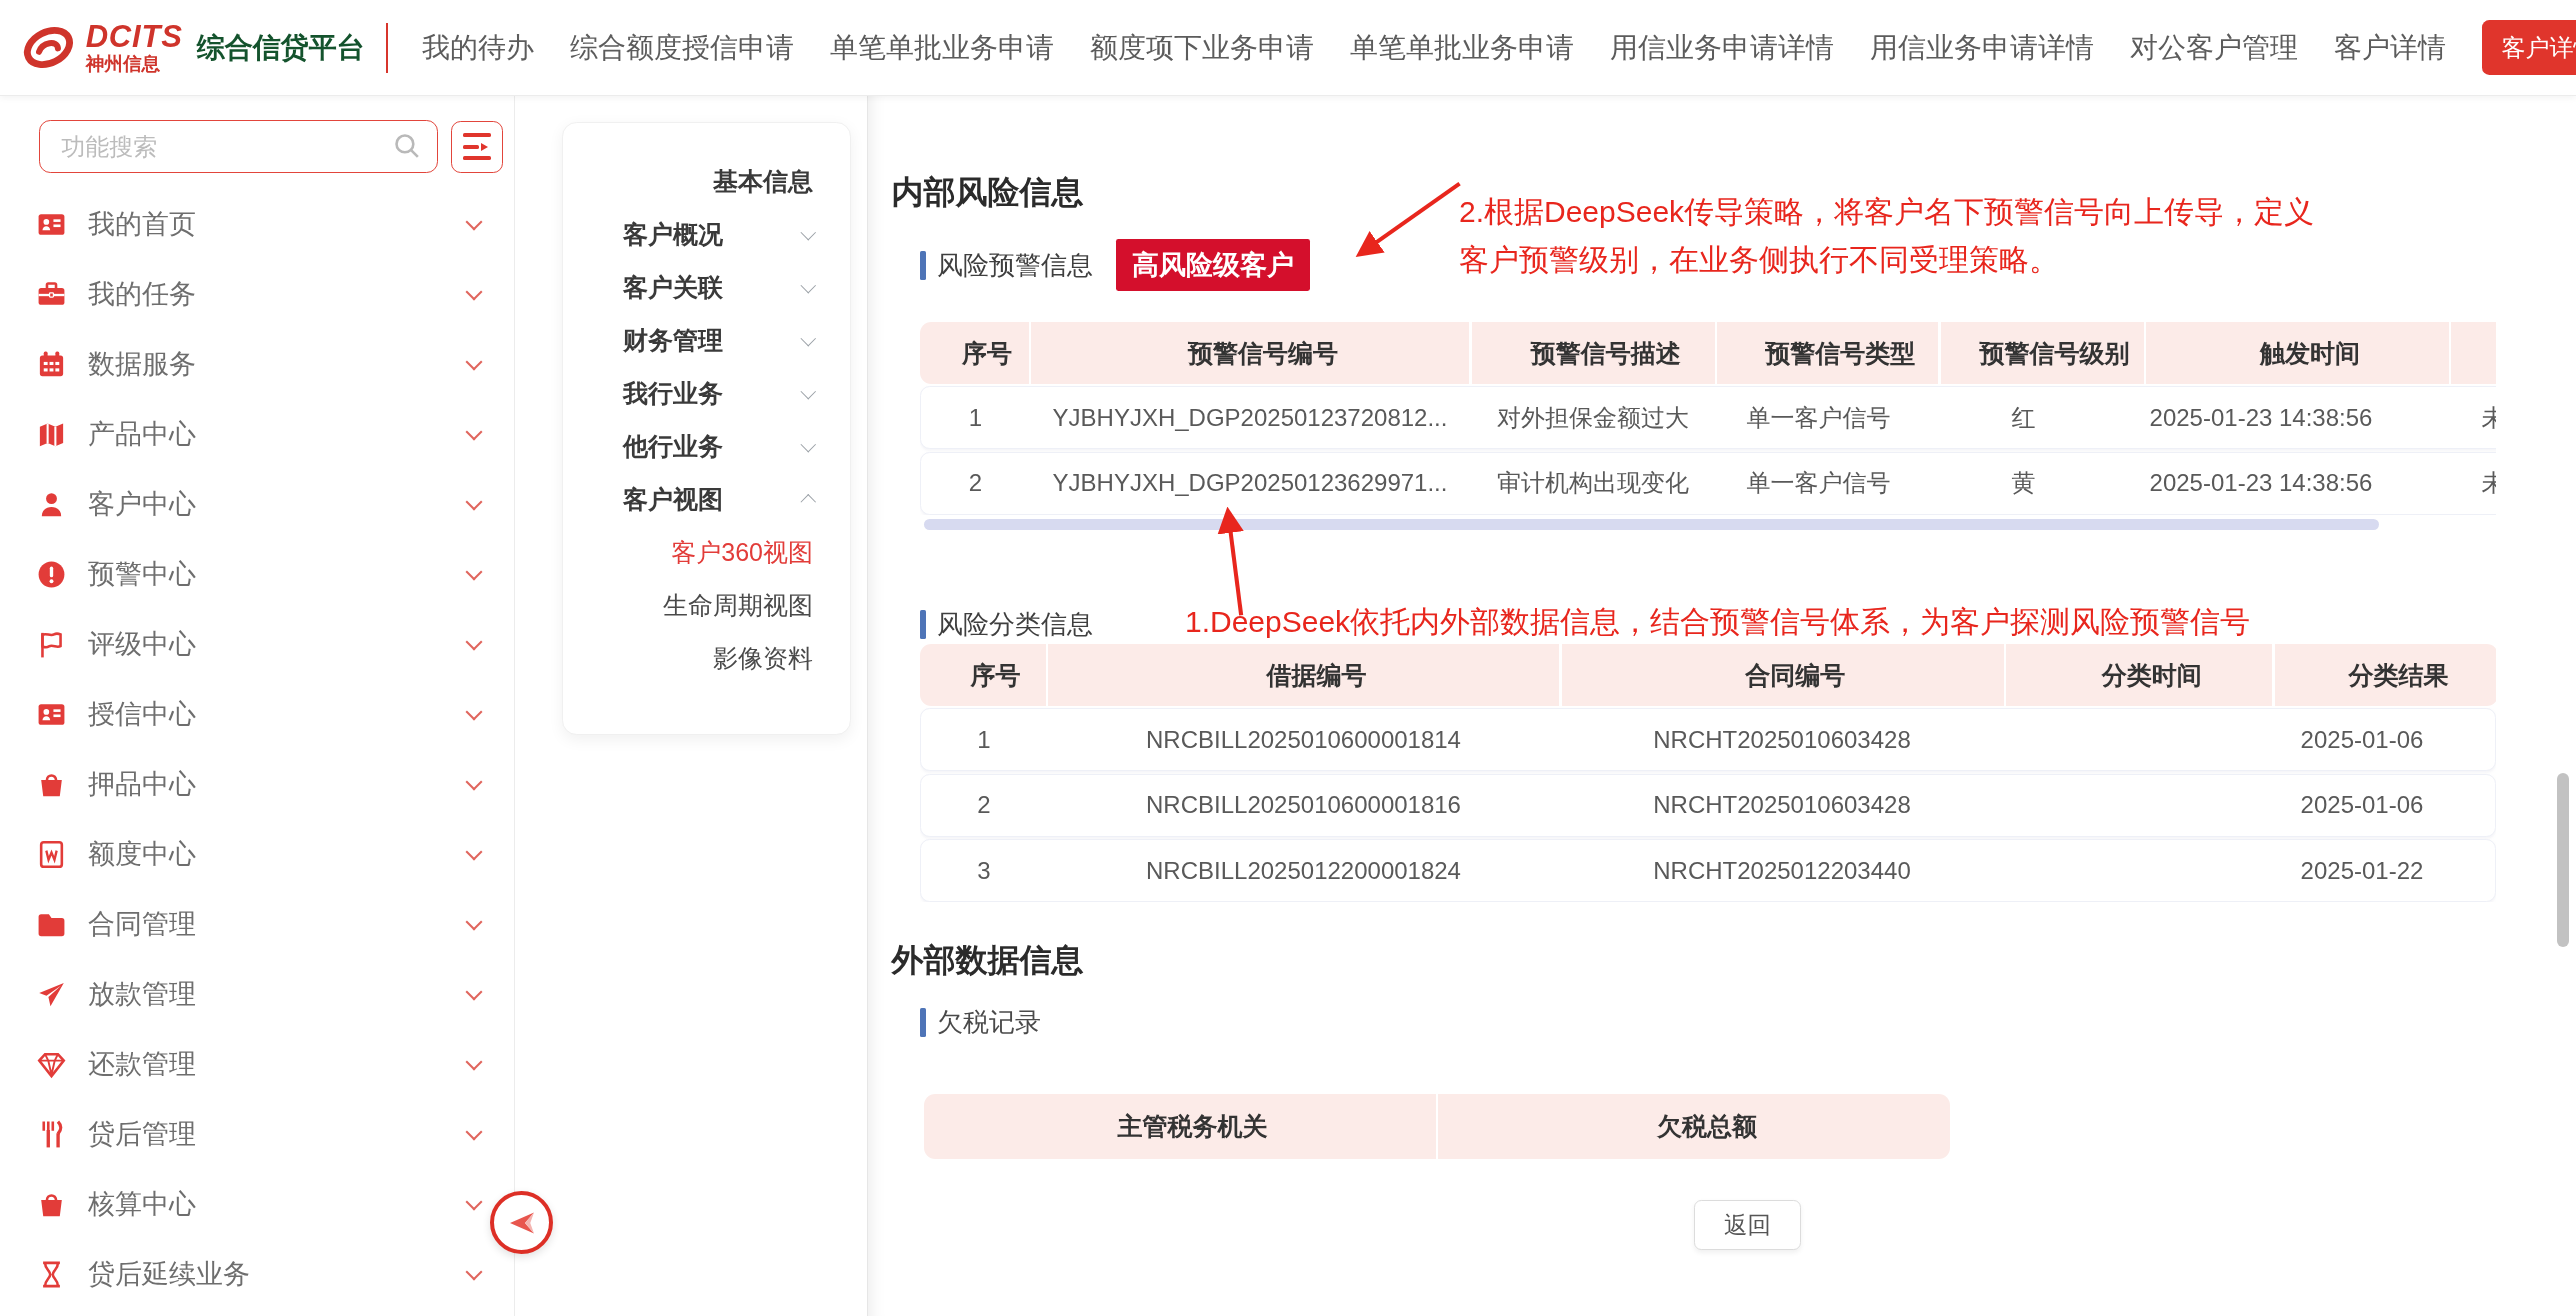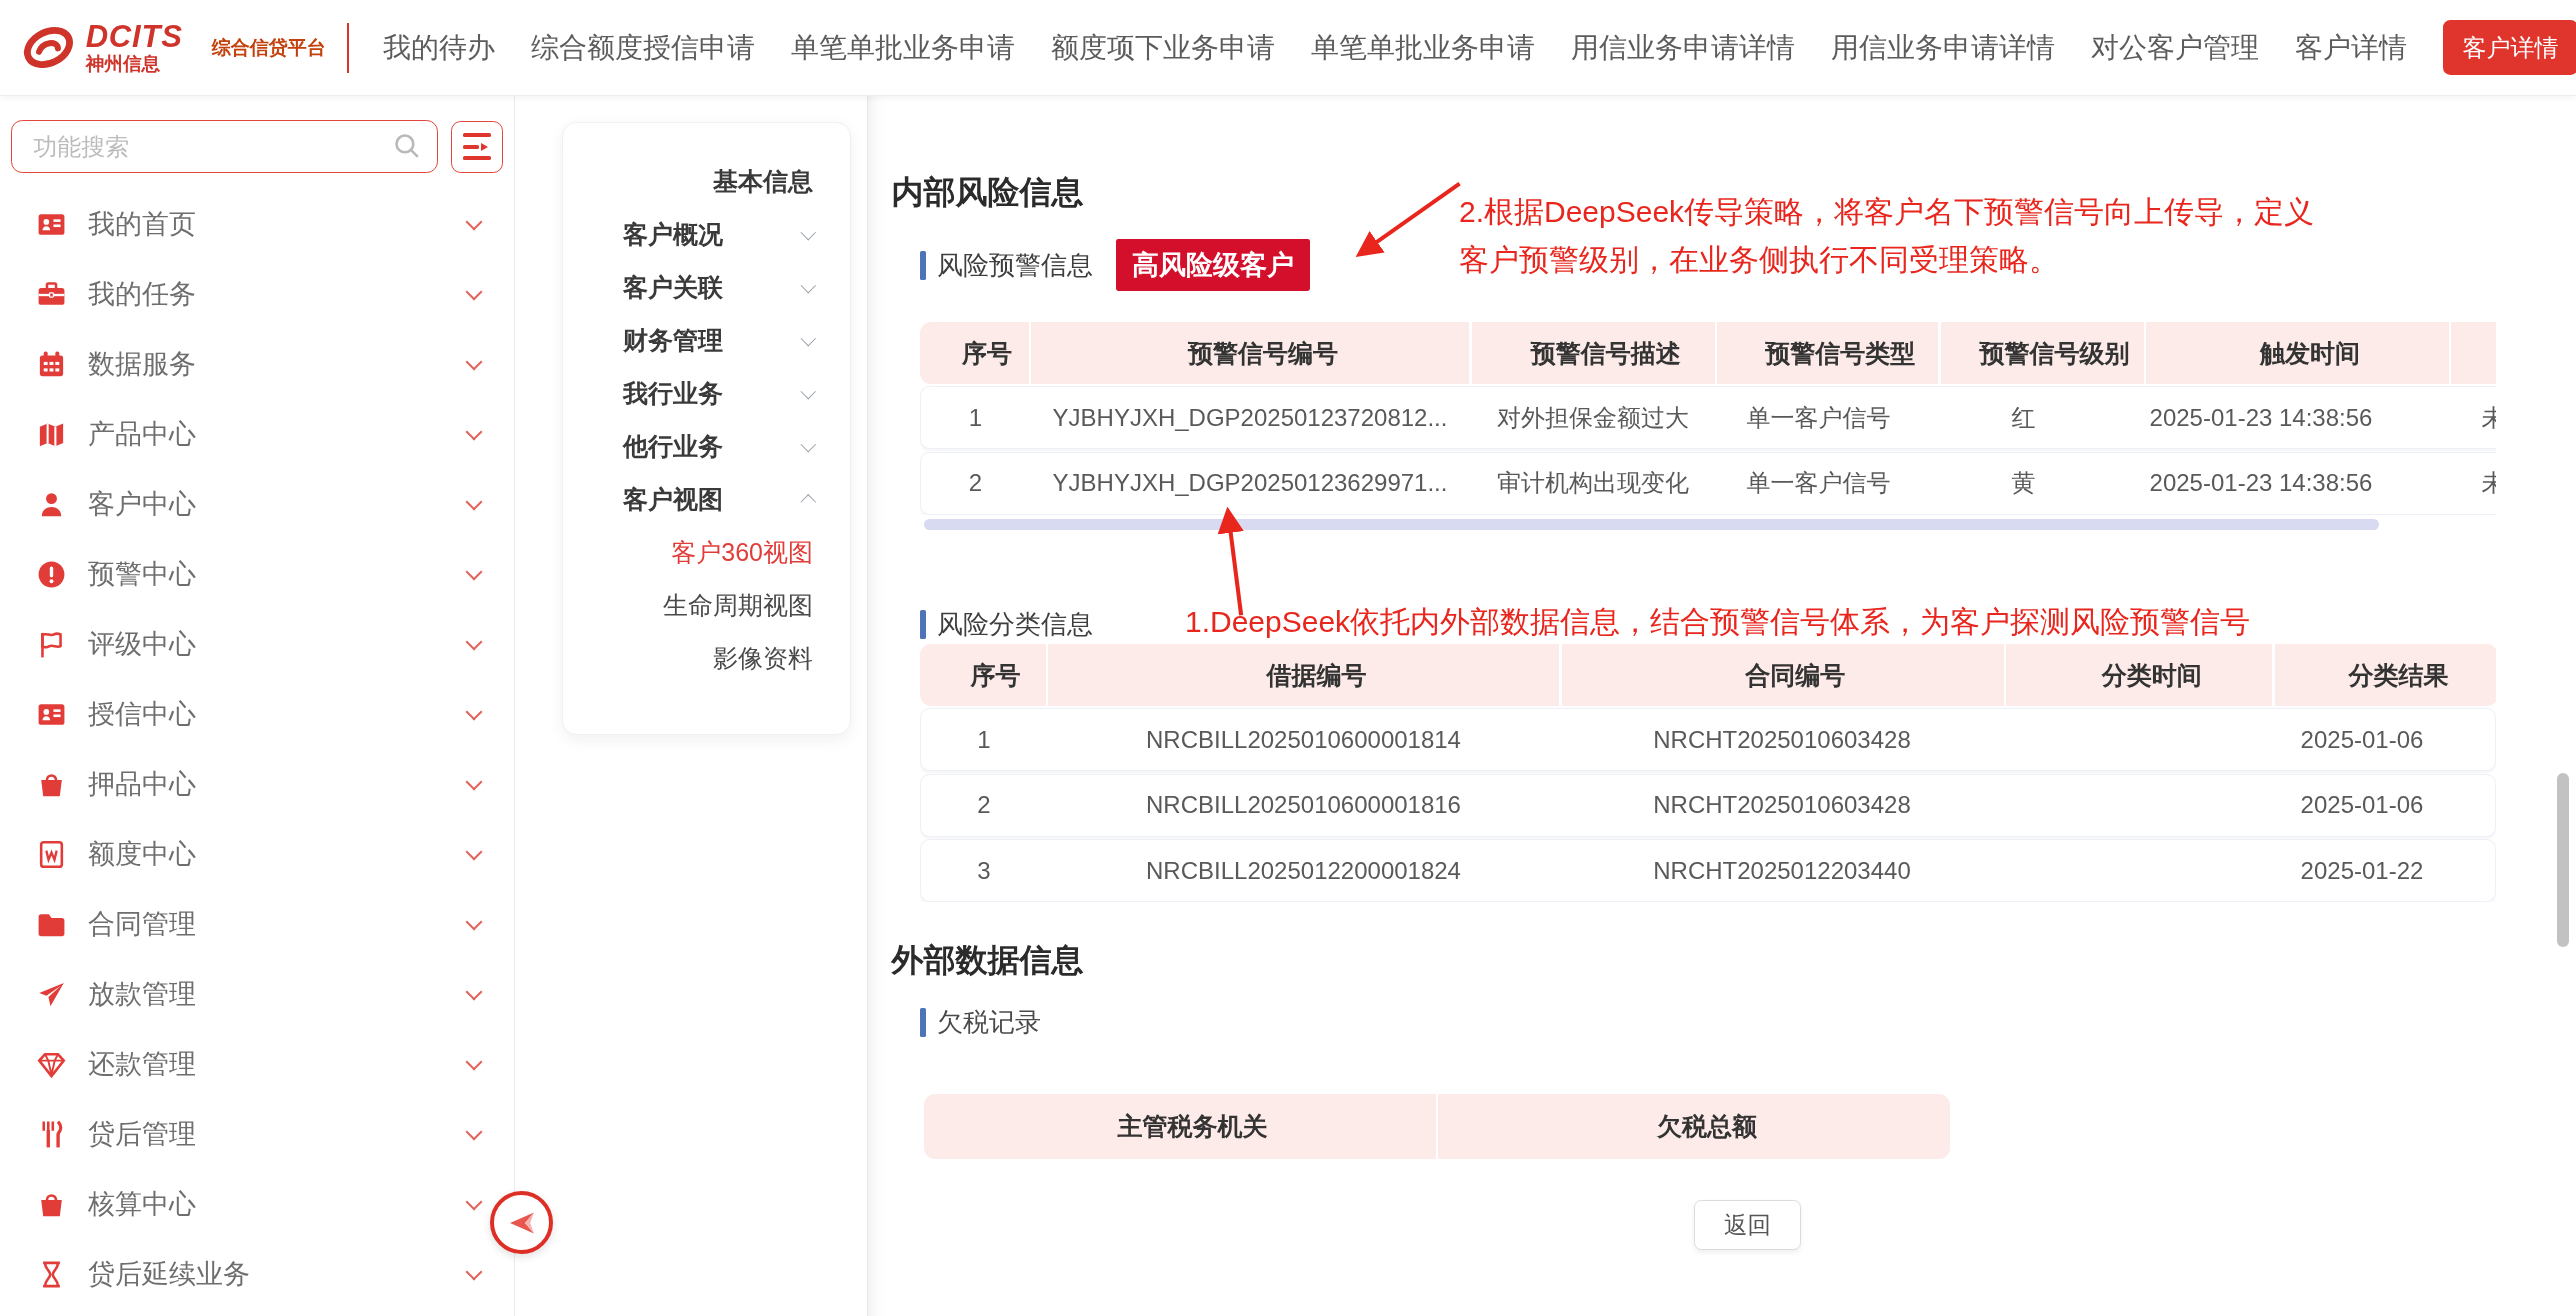--- a/index.html
+++ b/index.html
@@ -8,41 +8,41 @@
 
   
   .header { position:absolute; top:0; left:0; right:0; height:96px; background:#fff;
             border-bottom:0.8px solid #ececec; box-shadow:0 2.4px 6.5px rgba(0,0,0,.05);
             display:flex; align-items:center; z-index:8; padding-left:21px; }
   .logo-wrap { display:flex; align-items:center; flex:0 0 auto; }
   .logo-swirl { width:55px; height:49px; }
   .logo-stack { margin-left:9.7px; line-height:1; }
   .logo-brand { color:#cf342b; font-weight:bold; font-style:italic; font-size:31px; letter-spacing:0.8px; }
   .logo-company { color:#cf342b; font-size:18.6px; font-weight:bold; margin-top:3.2px; }
-  .logo-platform { color:#c2410c; font-size:19px; font-weight:bold; margin-left:29px; }
+  .logo-platform { color:#14532d; font-size:28px; font-weight:bold; margin-left:14px; }
   .logo-divider { width:2.4px; height:50px; background:#d7352c; margin-left:21px; }
   .nav { display:flex; align-items:center; gap:36px; margin-left:34px; }
   .nav-item { font-size:28px; color:#5c5c5c; white-space:nowrap; cursor:pointer; }
   .nav-pill { background:#e0352c; color:#fff; font-size:24px; padding:11.3px 19.4px; border-radius:7.3px; white-space:nowrap; }
   .hdr-right { display:flex; align-items:center; margin-left:39px; }
   .dd-btn { width:62px; height:47px; background:#fff; border:1.6px solid #cdd8e6; border-radius:8px;
             box-shadow:0 2.4px 4.9px rgba(120,140,170,.25); display:flex; align-items:center; justify-content:center; }
   .dd-caret { width:0; height:0; border-left:10.5px solid transparent; border-right:10.5px solid transparent; border-top:13px solid #8b98aa; }
   .hdr-vdiv { width:2.4px; height:47px; background:#e0352c; margin:0 21px 0 32px; }
   .bell-wrap { position:relative; width:49px; height:52px; margin-right:27.6px; }
   .bell-badge { position:absolute; top:-13px; left:18px; min-width:37px; height:37px; background:#e0352c;
                 border:2.4px solid #fff; border-radius:50%; color:#fff; font-size:24px; font-weight:bold;
                 display:flex; align-items:center; justify-content:center; }
   .hicon { width:36px; height:36px; }
 
   
   .sidebar { position:absolute; top:96px; left:0; width:515px; bottom:0; background:#fff;
              border-right:0.8px solid #ececec; z-index:4; }
   .search-row { display:flex; align-items:center; gap:13px; padding:24px 11.3px 6.5px 11.3px; }
-  .search-box { position:relative; flex:1; }
+  .search-box { position:relative; flex:1;margin-left:28px; }
   .search-input { width:100%; height:53px; border:1.6px solid #e2453b; border-radius:11.3px; font-size:24px;
                   color:#444; padding:0 52px 0 21px; outline:none; background:#fff; }
   .search-input::placeholder { color:#bcbcbc; }
   .search-ico { position:absolute; right:14.6px; top:11.3px; width:31px; height:31px; }
   .menu-btn { width:52px; height:52px; border:1.6px solid #e2453b; border-radius:9.7px; background:#fff;
               display:flex; flex-direction:column; justify-content:center; align-items:center; gap:5.7px; }
   .mb-bar { width:27.6px; height:4px; background:#e0352c; border-radius:1.6px; }
   .mb-mid { display:flex; align-items:center; width:27.6px; gap:2.4px; }
   .mb-bar-s { width:16px; height:4px; background:#e0352c; border-radius:1.6px; }
   .mb-tri { width:0; height:0; border-top:4.9px solid transparent; border-bottom:4.9px solid transparent; border-left:7.3px solid #e0352c; }

